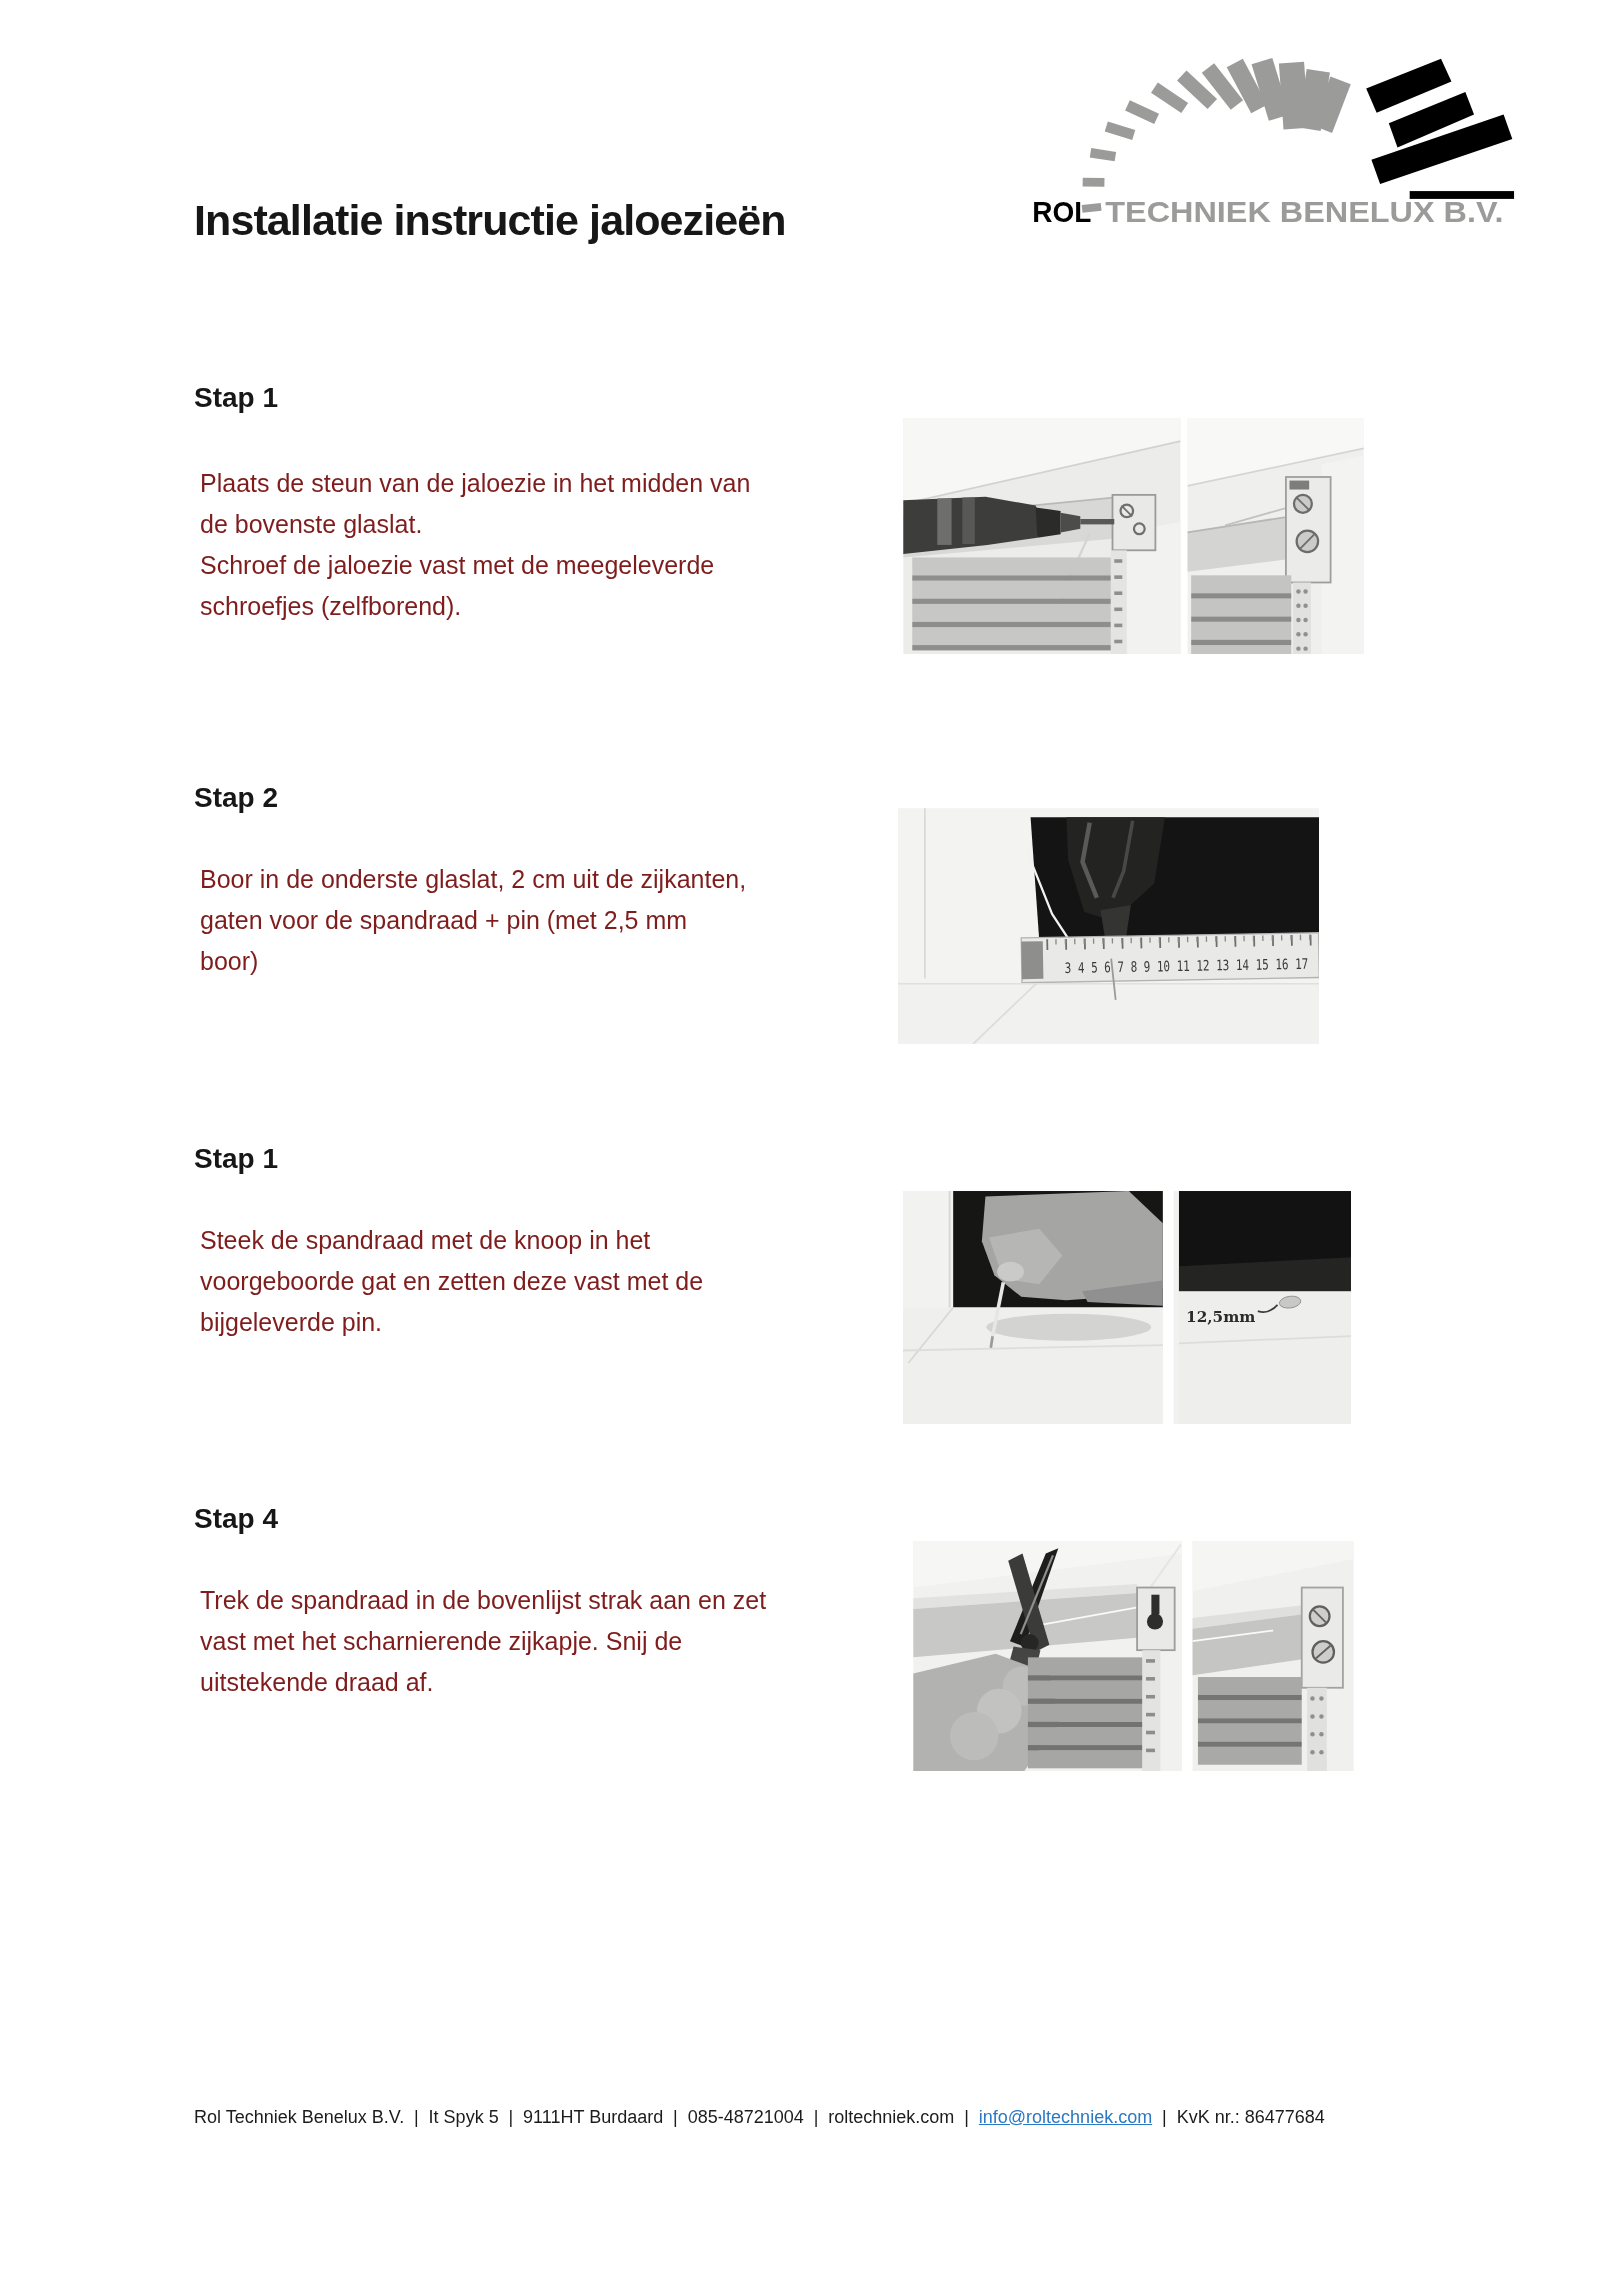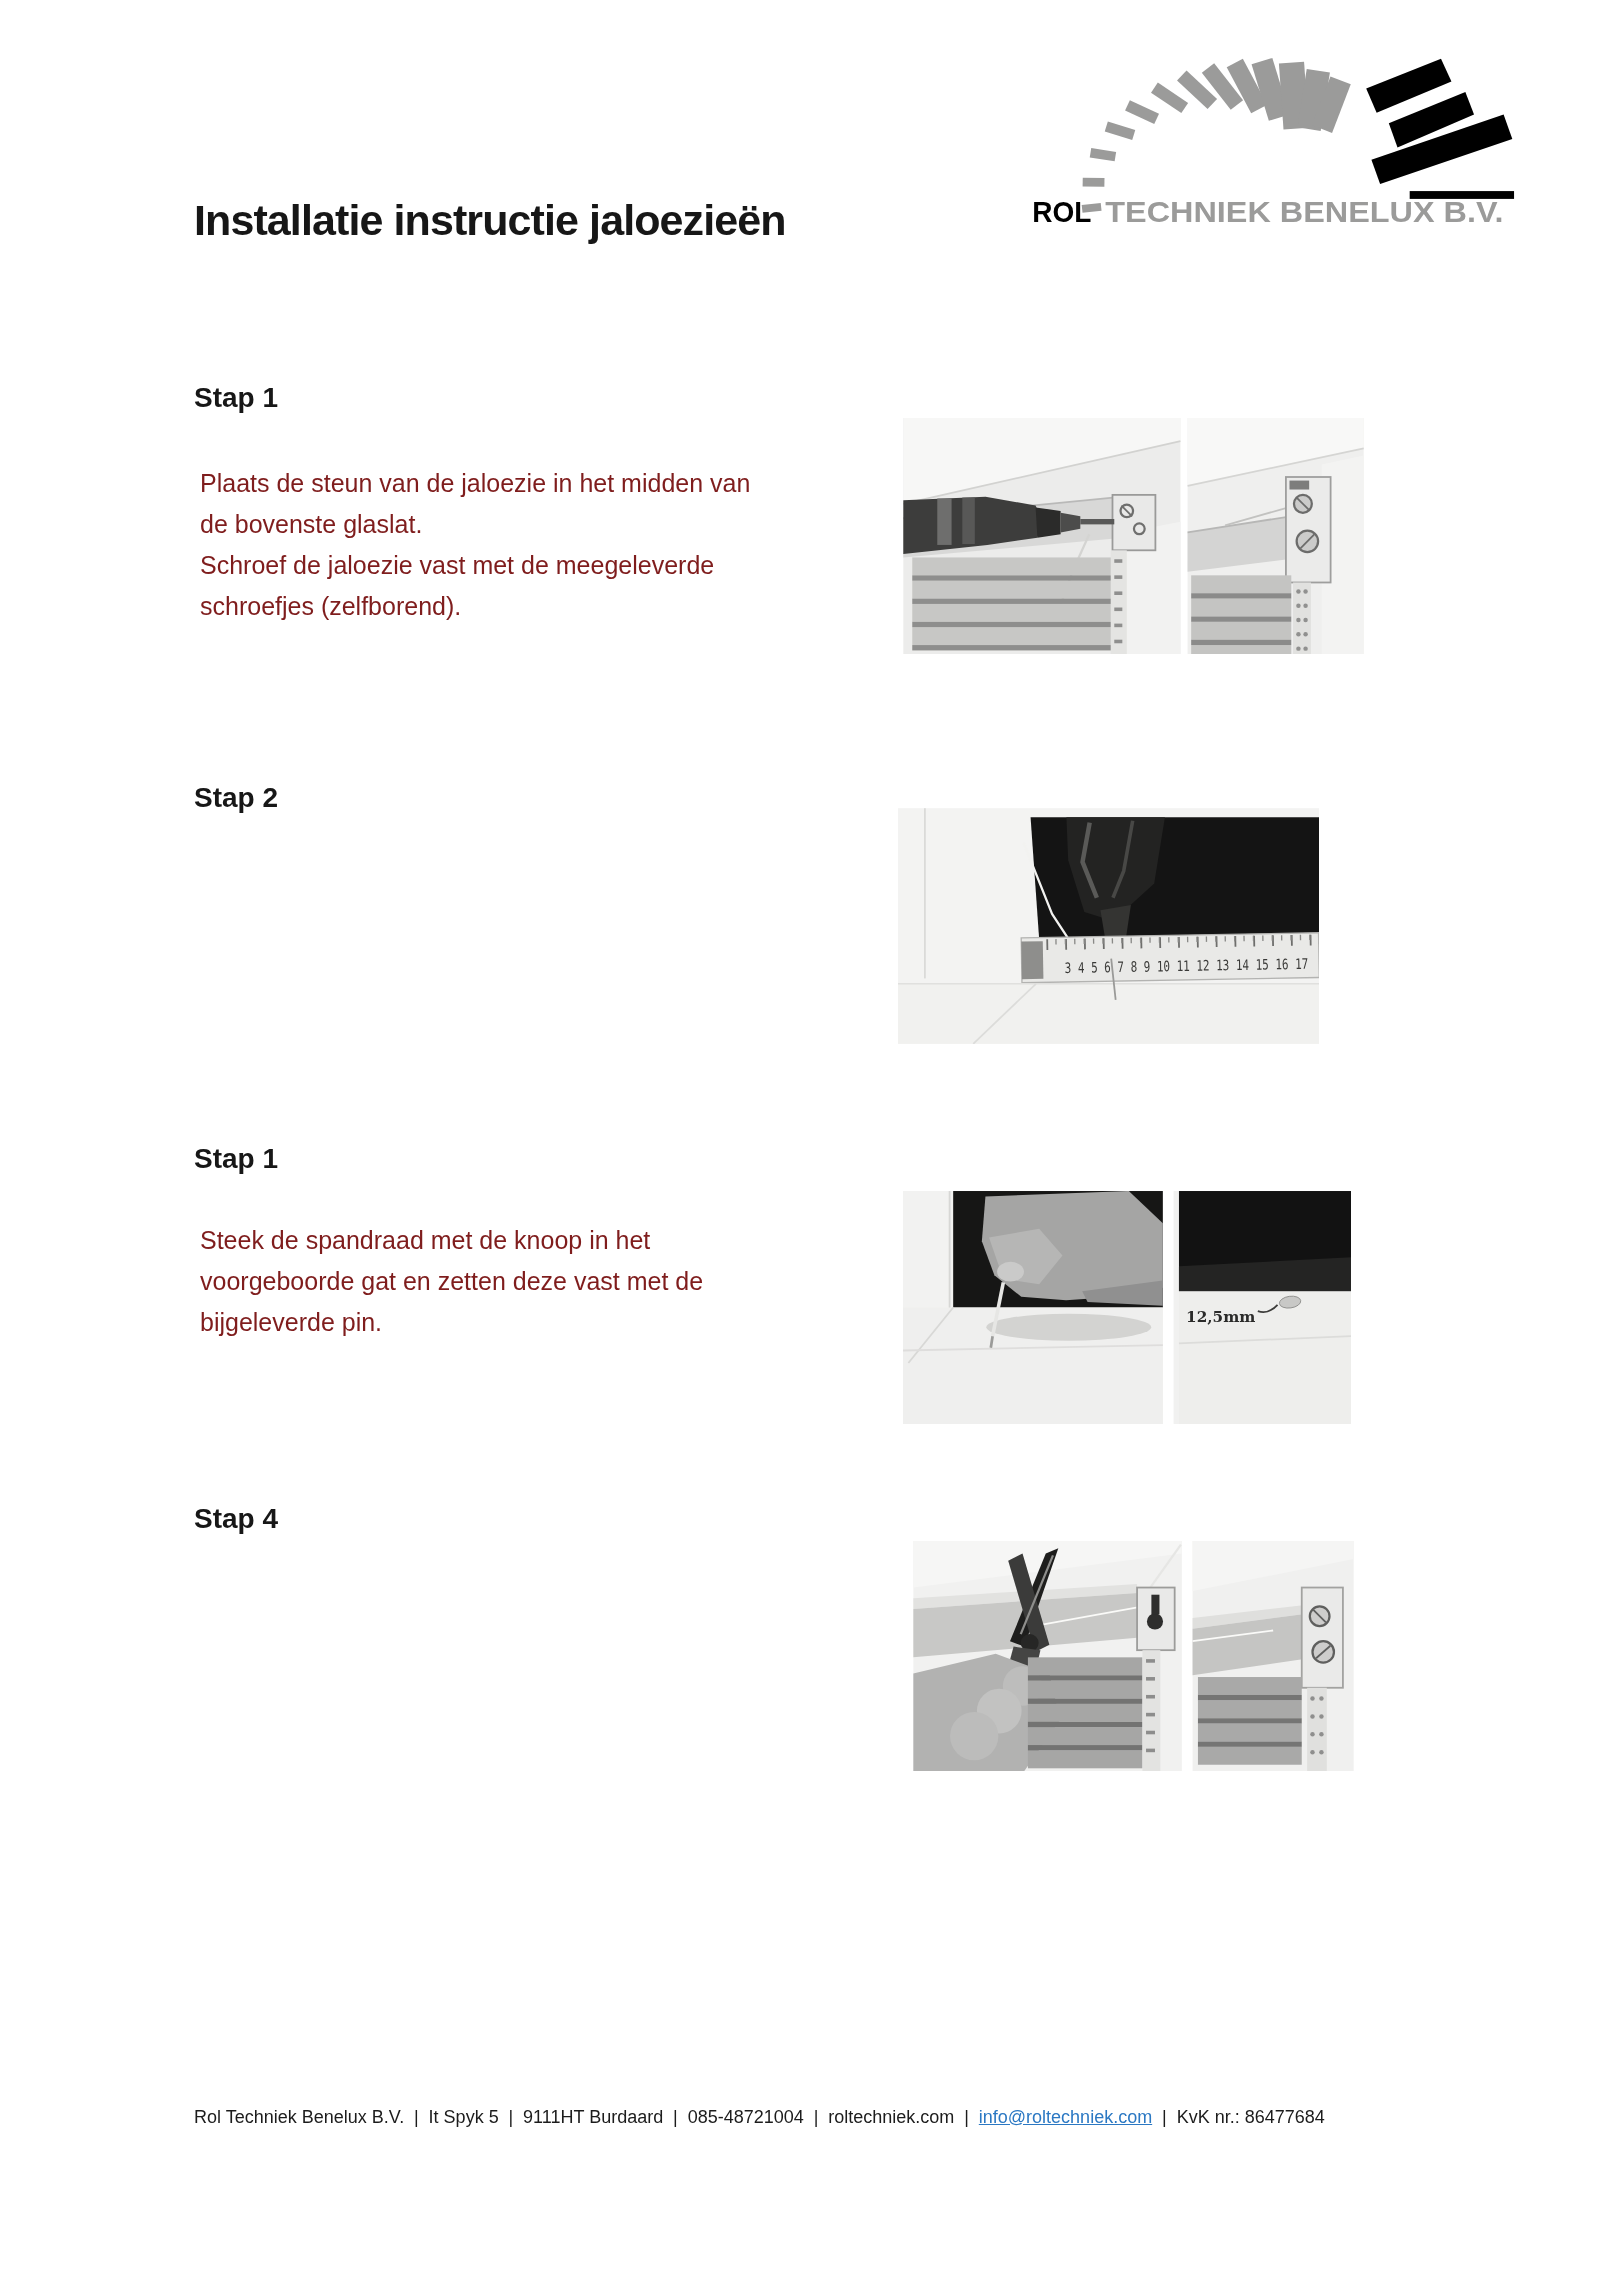--- a/index.html
+++ b/index.html
@@ -165,20 +165,23 @@
           <circle cx="450" cy="226" r="2.5"></circle>
         <circle cx="442" cy="242" r="2.5"></circle>
           <circle cx="450" cy="242" r="2.5"></circle>
         <circle cx="442" cy="258" r="2.5"></circle>
           <circle cx="450" cy="258" r="2.5"></circle>
       </g>
     </svg>
   </div>
 
   <h2 class="step-heading h2">Stap 2</h2>
+  <p class="step-body p2">Boor in de onderste glaslat, 2 cm uit de zijkanten,
+gaten voor de spandraad + pin (met 2,5 mm
+boor)</p>
   <div class="fig fig2">
     <svg viewBox="0 0 470 263" aria-hidden="true">
       <rect width="470" height="263" fill="#f3f3f2"></rect>
       <line x1="30" y1="0" x2="30" y2="190" stroke="#dadad8" stroke-width="2"></line>
       <polygon points="148,10 470,10 470,152 158,152" fill="#141414"></polygon>
       <polygon points="188,10 298,10 286,84 240,126 208,116 190,58" fill="#232322"></polygon>
       <polyline points="214,16 206,60 222,100" fill="none" stroke="#5a5a58" stroke-width="5"></polyline>
       <polyline points="262,14 252,70 240,100" fill="none" stroke="#484846" stroke-width="4"></polyline>
       <polygon points="226,114 260,108 254,148 232,150" fill="#343432"></polygon>
       <line x1="242" y1="148" x2="240" y2="166" stroke="#8a8a88" stroke-width="3"></line>
@@ -221,20 +224,23 @@
       <polygon points="308,84 500,74 500,112 308,112" fill="#242423"></polygon>
       <rect x="308" y="112" width="192" height="148" fill="#eeeeec"></rect>
       <line x1="308" y1="170" x2="500" y2="162" stroke="#dcdcda" stroke-width="2"></line>
       <ellipse cx="432" cy="124" rx="12" ry="6.5" fill="#c8c8c6" stroke="#8e8e8c" stroke-width="1" transform="rotate(-8 432 124)"></ellipse>
       <path d="M 396,134 Q 408,138 418,127" fill="none" stroke="#3c3c3a" stroke-width="2"></path>
       <text class="measure-text" x="316" y="146">12,5mm</text>
     </svg>
   </div>
 
   <h2 class="step-heading h4">Stap 4</h2>
+  <p class="step-body p4">Trek de spandraad in de bovenlijst strak aan en zet
+vast met het scharnierende zijkapje. Snij de
+uitstekende draad af.</p>
   <div class="fig fig4">
     <svg viewBox="0 0 492 257" aria-hidden="true">
       <rect x="0" y="0" width="300" height="257" fill="#f1f1f0"></rect>
       <polygon points="0,0 300,0 300,14 0,52" fill="#f6f6f5"></polygon>
       <line x1="252" y1="70" x2="299" y2="4" stroke="#e6e6e4" stroke-width="2.5"></line>
       <polygon points="0,64 250,48 250,58 0,76" fill="#e2e2e0"></polygon>
       <polygon points="0,76 250,58 250,108 0,130" fill="#c8c8c6"></polygon>
       <line x1="130" y1="96" x2="252" y2="74" stroke="#fafaf8" stroke-width="2"></line>
       <rect x="250" y="52" width="42" height="70" fill="#e9e9e8" stroke="#9c9c9a" stroke-width="2"></rect>
       <circle cx="270" cy="90" r="9" fill="#2e2e2d"></circle>

